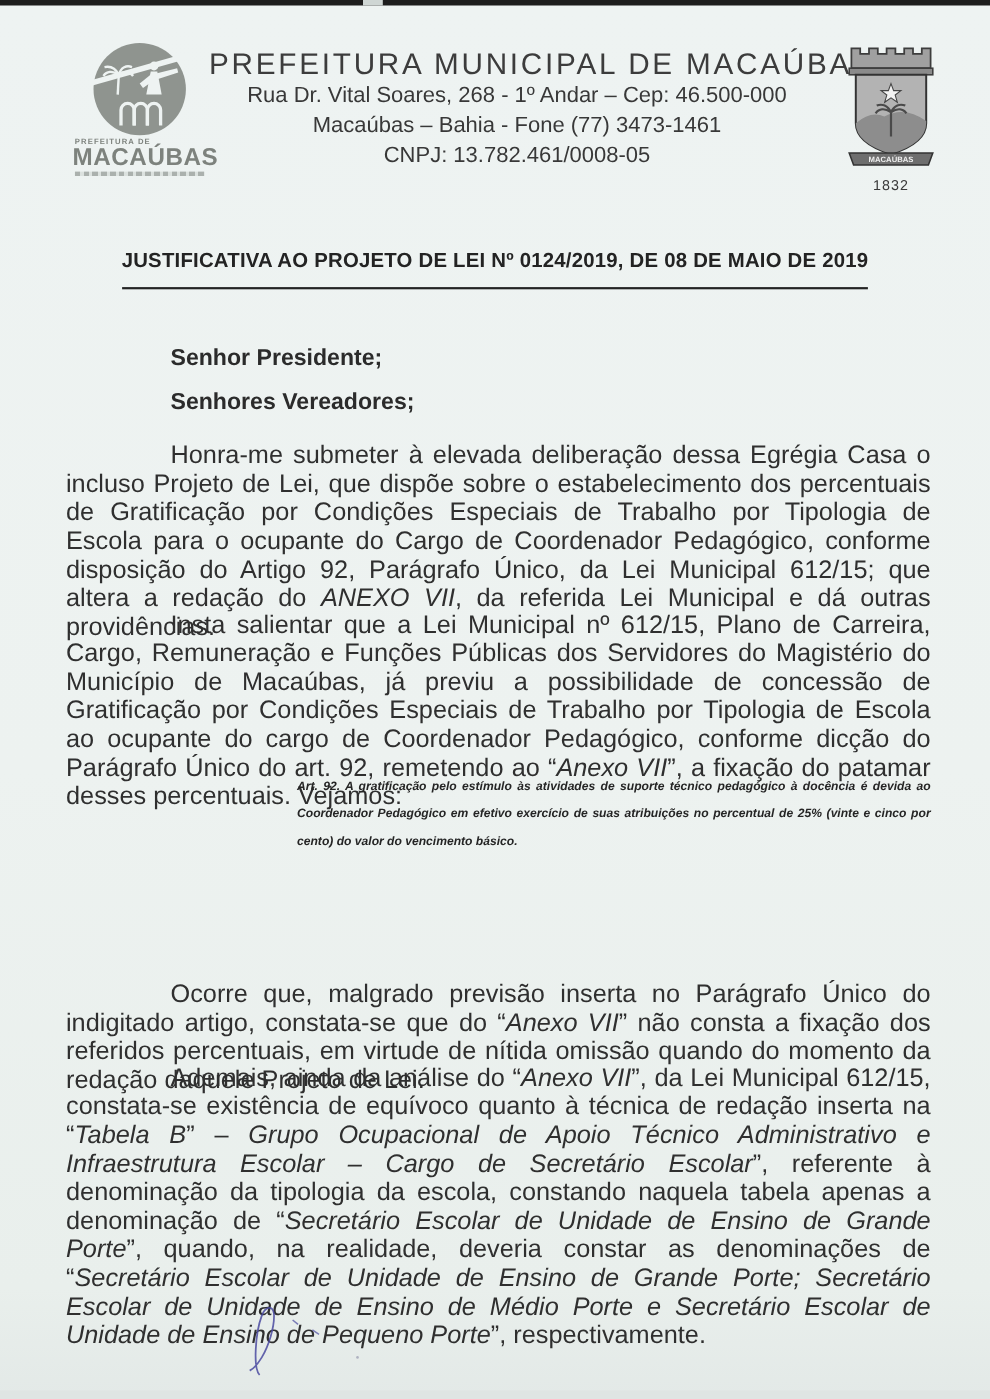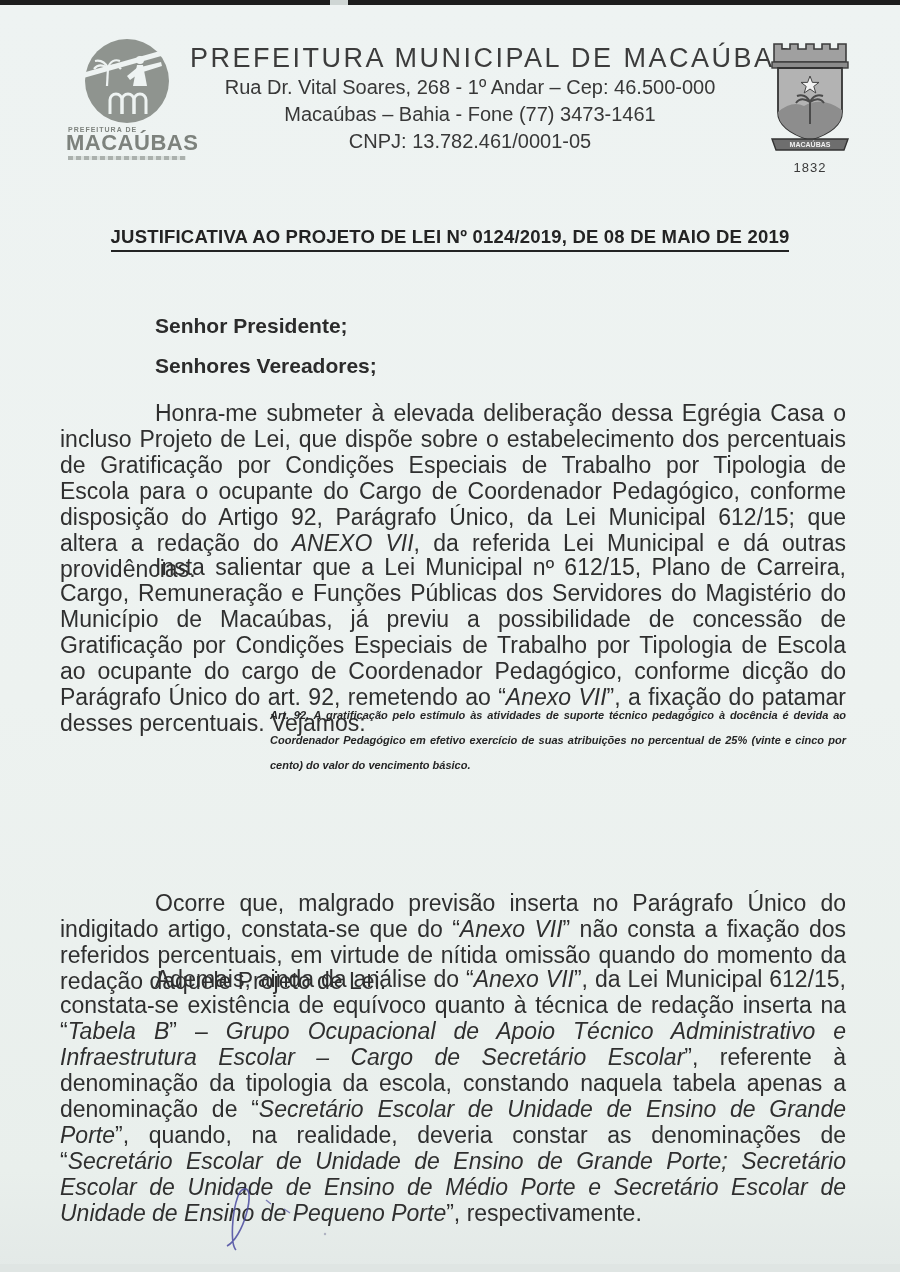--- a/index.html
+++ b/index.html
@@ -20,21 +20,21 @@
   .logo-tagline{margin:3px auto 0;width:118px;height:4px;
     background:repeating-linear-gradient(90deg,#9aa09c 0 5px,#d7ddda 5px 8px);opacity:.8;}
   .header-center{position:absolute;left:190px;top:42px;width:560px;text-align:center;}
   .org-name{font-size:27px;letter-spacing:2.5px;color:#3c3c3c;line-height:32px;white-space:nowrap;}
   .addr{font-size:20px;color:#383838;line-height:27px;}
   .crest{position:absolute;left:760px;top:36px;width:100px;text-align:center;}
 
   
   .title-wrap{position:absolute;left:0;top:226px;width:900px;text-align:center;}
   .doc-title{display:inline-block;font-size:18.5px;font-weight:bold;color:#232323;
-    letter-spacing:0.2px;border-bottom:2.5px solid #232323;padding-bottom:2px;white-space:nowrap;}
+    letter-spacing:0.2px;border-bottom:2.5px solid #232323;padding-bottom:13px;white-space:nowrap;}
   .salut{position:absolute;left:155px;font-size:21px;font-weight:bold;color:#2b2b2b;}
   .s1{top:314px;} .s2{top:354px;}
   .para{position:absolute;left:60px;width:786px;font-size:23px;line-height:26px;
     text-align:justify;margin:0;color:#2f2f2f;}
   .para.indent{text-indent:95px;}
   .p1{top:400px;} .p2{top:554px;} .p3{top:890px;} .p4{top:966px;}
   .quote{position:absolute;left:270px;width:576px;font-size:11px;line-height:25px;
     font-weight:bold;font-style:italic;text-align:justify;margin:0;color:#252525;}
   .q1{top:703px;} .q2{top:800px;}
   .it{font-style:italic;}
@@ -75,21 +75,21 @@
     </svg>
     <div class="logo-small">PREFEITURA DE</div>
     <div class="logo-big">MACAÚBAS</div>
     <div class="logo-tagline"></div>
   </div>
 
   <div class="header-center">
     <div class="org-name">PREFEITURA MUNICIPAL DE MACAÚBAS</div>
     <div class="addr">Rua Dr. Vital Soares, 268 - 1º Andar – Cep: 46.500-000</div>
     <div class="addr">Macaúbas – Bahia - Fone (77) 3473-1461</div>
-    <div class="addr">CNPJ: 13.782.461/0001-05</div>
+    <div class="addr">CNPJ: 13.782.461/0008-05</div>
   </div>
 
   <div class="crest">
     <svg width="96" height="122" viewBox="0 0 96 122">
 
       <g>
         <path d="M12,26 L12,8 L20,8 L20,13 L28,13 L28,8 L36,8 L36,13 L44,13 L44,8 L52,8 L52,13 L60,13 L60,8 L68,8 L68,13 L76,13 L76,8 L84,8 L84,26 Z" fill="#a0a0a0" stroke="#3d3d3d" stroke-width="1.6"></path>
         <rect x="10" y="26" width="76" height="6" fill="#8b8b8b" stroke="#3d3d3d" stroke-width="1.4"></rect>
       </g>
 

